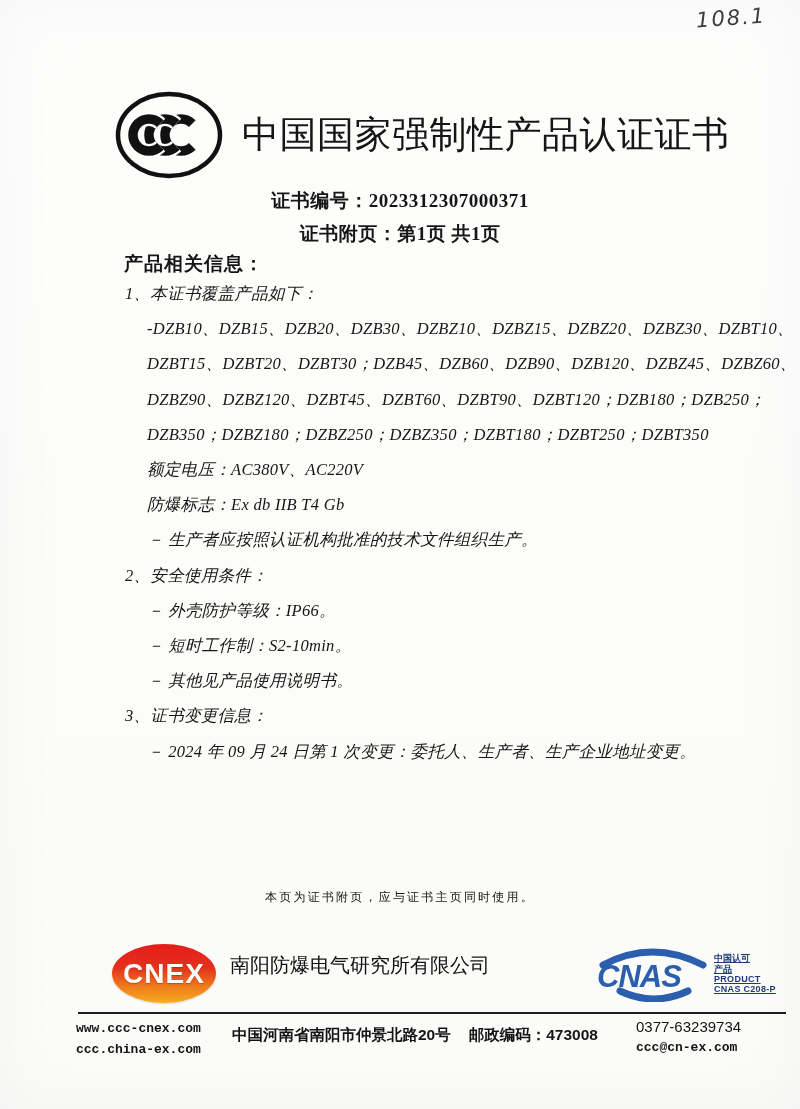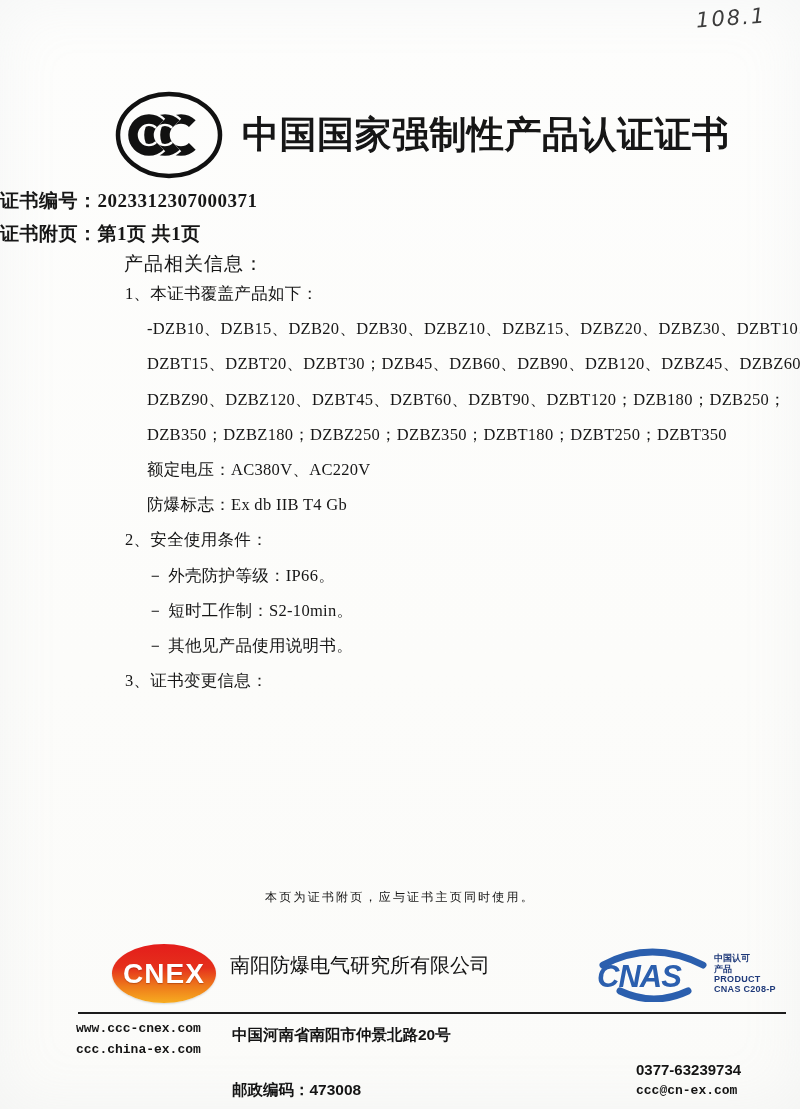--- a/index.html
+++ b/index.html
@@ -12,31 +12,31 @@
     color:#161616;
   }
   .handwritten {
     position:absolute; top:6px; right:34px;
     font-family:"DejaVu Sans",sans-serif; font-style:italic;
     font-size:21px; color:#3c3c3c; transform:rotate(-4deg); letter-spacing:2px;
   }
   .ccc-logo { position:absolute; left:114px; top:90px; }
   .title {
     position:absolute; left:242px; top:110px; width:450px;
-    font-size:37px; font-weight:700; letter-spacing:0.5px; white-space:nowrap;
+    font-size:37px; font-weight:400; letter-spacing:0.5px; white-space:nowrap;
   }
-  .cert-line { position:absolute; left:0; width:100%; text-align:left;
+  .cert-line { position:absolute; left:0; width:100%; text-align:center;
     font-weight:bold; font-size:19px; letter-spacing:0.5px; }
   .cert-no-line { top:188px; }
   .attach-line { top:221px; }
   .section-title {
     position:absolute; left:124px; top:251px;
-    font-size:19px; font-weight:normal; letter-spacing:1px;
+    font-size:19px; font-weight:bold; letter-spacing:1px;
   }
-  .body-lines { position:absolute; left:125px; top:276px; right:30px; }
+  .body-lines { position:absolute; left:125px; top:276px; right:30px;font-style:italic; }
   .pline { line-height:35.2px; font-size:16.5px; white-space:nowrap; letter-spacing:0.3px; }
   .ind { padding-left:22px; }
   .note-line {
     position:absolute; top:889px; left:0; width:100%; text-align:center;
     font-size:12px; letter-spacing:2.2px;
   }
   .cnex-logo {
     position:absolute; left:112px; top:944px; width:104px; height:59px;
     border-radius:50%;
     background:linear-gradient(180deg,#e41d1b 0%, #e5301c 40%, #ee7b1b 72%, #f7ac20 100%);
@@ -46,37 +46,37 @@
   .cnex-logo span {
     color:#ffffff; font-family:"Liberation Sans",sans-serif; font-weight:bold;
     font-size:28px; letter-spacing:1px; text-shadow:0 1px 1px rgba(120,30,0,0.4);
   }
   .company-name {
     position:absolute; left:230px; top:952px; width:345px; 
     font-family:"Liberation Sans","DejaVu Sans",sans-serif;
     font-weight:normal; font-size:20px; white-space:nowrap; color:#111;
   }
   .cnas-logo { position:absolute; left:596px; top:946px; display:flex; align-items:center; }
-  .cnas-side { margin-left:4px; font-family:"Liberation Sans",sans-serif; color:#1f3a7a; line-height:1.15; }
+  .cnas-side { margin-left:4px; font-family:"Liberation Sans",sans-serif; color:#1f3a7a; line-height:1.15;text-decoration:underline; }
   .cnas-side .cn { font-size:9px; font-weight:bold; }
   .cnas-side .en { font-size:9px; font-weight:bold; letter-spacing:0.3px; }
   .divider { position:absolute; left:78px; top:1012px; width:708px; height:2px; background:#1c1c1c; }
   .footer-left {
     position:absolute; left:76px; top:1018px;
     font-family:"Liberation Mono","DejaVu Sans Mono",monospace;
     font-weight:bold; font-size:13px; line-height:21px; color:#141414;
   }
   .footer-center {
-    position:absolute; left:232px; top:1025px; display:flex; gap:34px;
-    font-family:"Liberation Sans",sans-serif; font-size:15.5px; font-weight:bold; color:#141414;flex-direction:column;
+    position:absolute; left:232px; top:1025px; display:flex; gap:18px;
+    font-family:"Liberation Sans",sans-serif; font-size:15.5px; font-weight:bold; color:#141414;
   }
   .footer-right {
     position:absolute; left:636px; top:1016px; text-align:left; color:#141414;
   }
-  .footer-right .phone { font-family:"Liberation Sans",sans-serif; font-size:15px; font-weight:bold; line-height:22px;margin-top:43px; }
+  .footer-right .phone { font-family:"Liberation Sans",sans-serif; font-size:15px; font-weight:normal; line-height:22px; }
   .footer-right .email { font-family:"Liberation Mono","DejaVu Sans Mono",monospace; font-size:13px; font-weight:bold; line-height:20px; }
 </style>
 </head>
 <body>
 
 <div class="page">
 
   <div class="handwritten">108.1</div>
 
   <svg class="ccc-logo" width="110" height="90" viewBox="0 0 110 90" aria-hidden="true">
@@ -103,25 +103,27 @@
   <div class="section-title">产品相关信息：</div>
 
   <div class="body-lines">
     <div class="pline">1、本证书覆盖产品如下：</div>
     <div class="pline ind">-DZB10、DZB15、DZB20、DZB30、DZBZ10、DZBZ15、DZBZ20、DZBZ30、DZBT10、</div>
     <div class="pline ind">DZBT15、DZBT20、DZBT30；DZB45、DZB60、DZB90、DZB120、DZBZ45、DZBZ60、</div>
     <div class="pline ind">DZBZ90、DZBZ120、DZBT45、DZBT60、DZBT90、DZBT120；DZB180；DZB250；</div>
     <div class="pline ind">DZB350；DZBZ180；DZBZ250；DZBZ350；DZBT180；DZBT250；DZBT350</div>
     <div class="pline ind">额定电压：AC380V、AC220V</div>
     <div class="pline ind">防爆标志：Ex db IIB T4 Gb</div>
+    <div class="pline ind">－ 生产者应按照认证机构批准的技术文件组织生产。</div>
     <div class="pline">2、安全使用条件：</div>
     <div class="pline ind">－ 外壳防护等级：IP66。</div>
     <div class="pline ind">－ 短时工作制：S2-10min。</div>
     <div class="pline ind">－ 其他见产品使用说明书。</div>
     <div class="pline">3、证书变更信息：</div>
+    <div class="pline ind">－ 2024 年 09 月 24 日第 1 次变更：委托人、生产者、生产企业地址变更。</div>
   </div>
 
   <div class="note-line">本页为证书附页，应与证书主页同时使用。</div>
 
   <div class="cnex-logo">
     <span>CNEX</span>
   </div>
 
   <div class="company-name">南阳防爆电气研究所有限公司</div>
 

